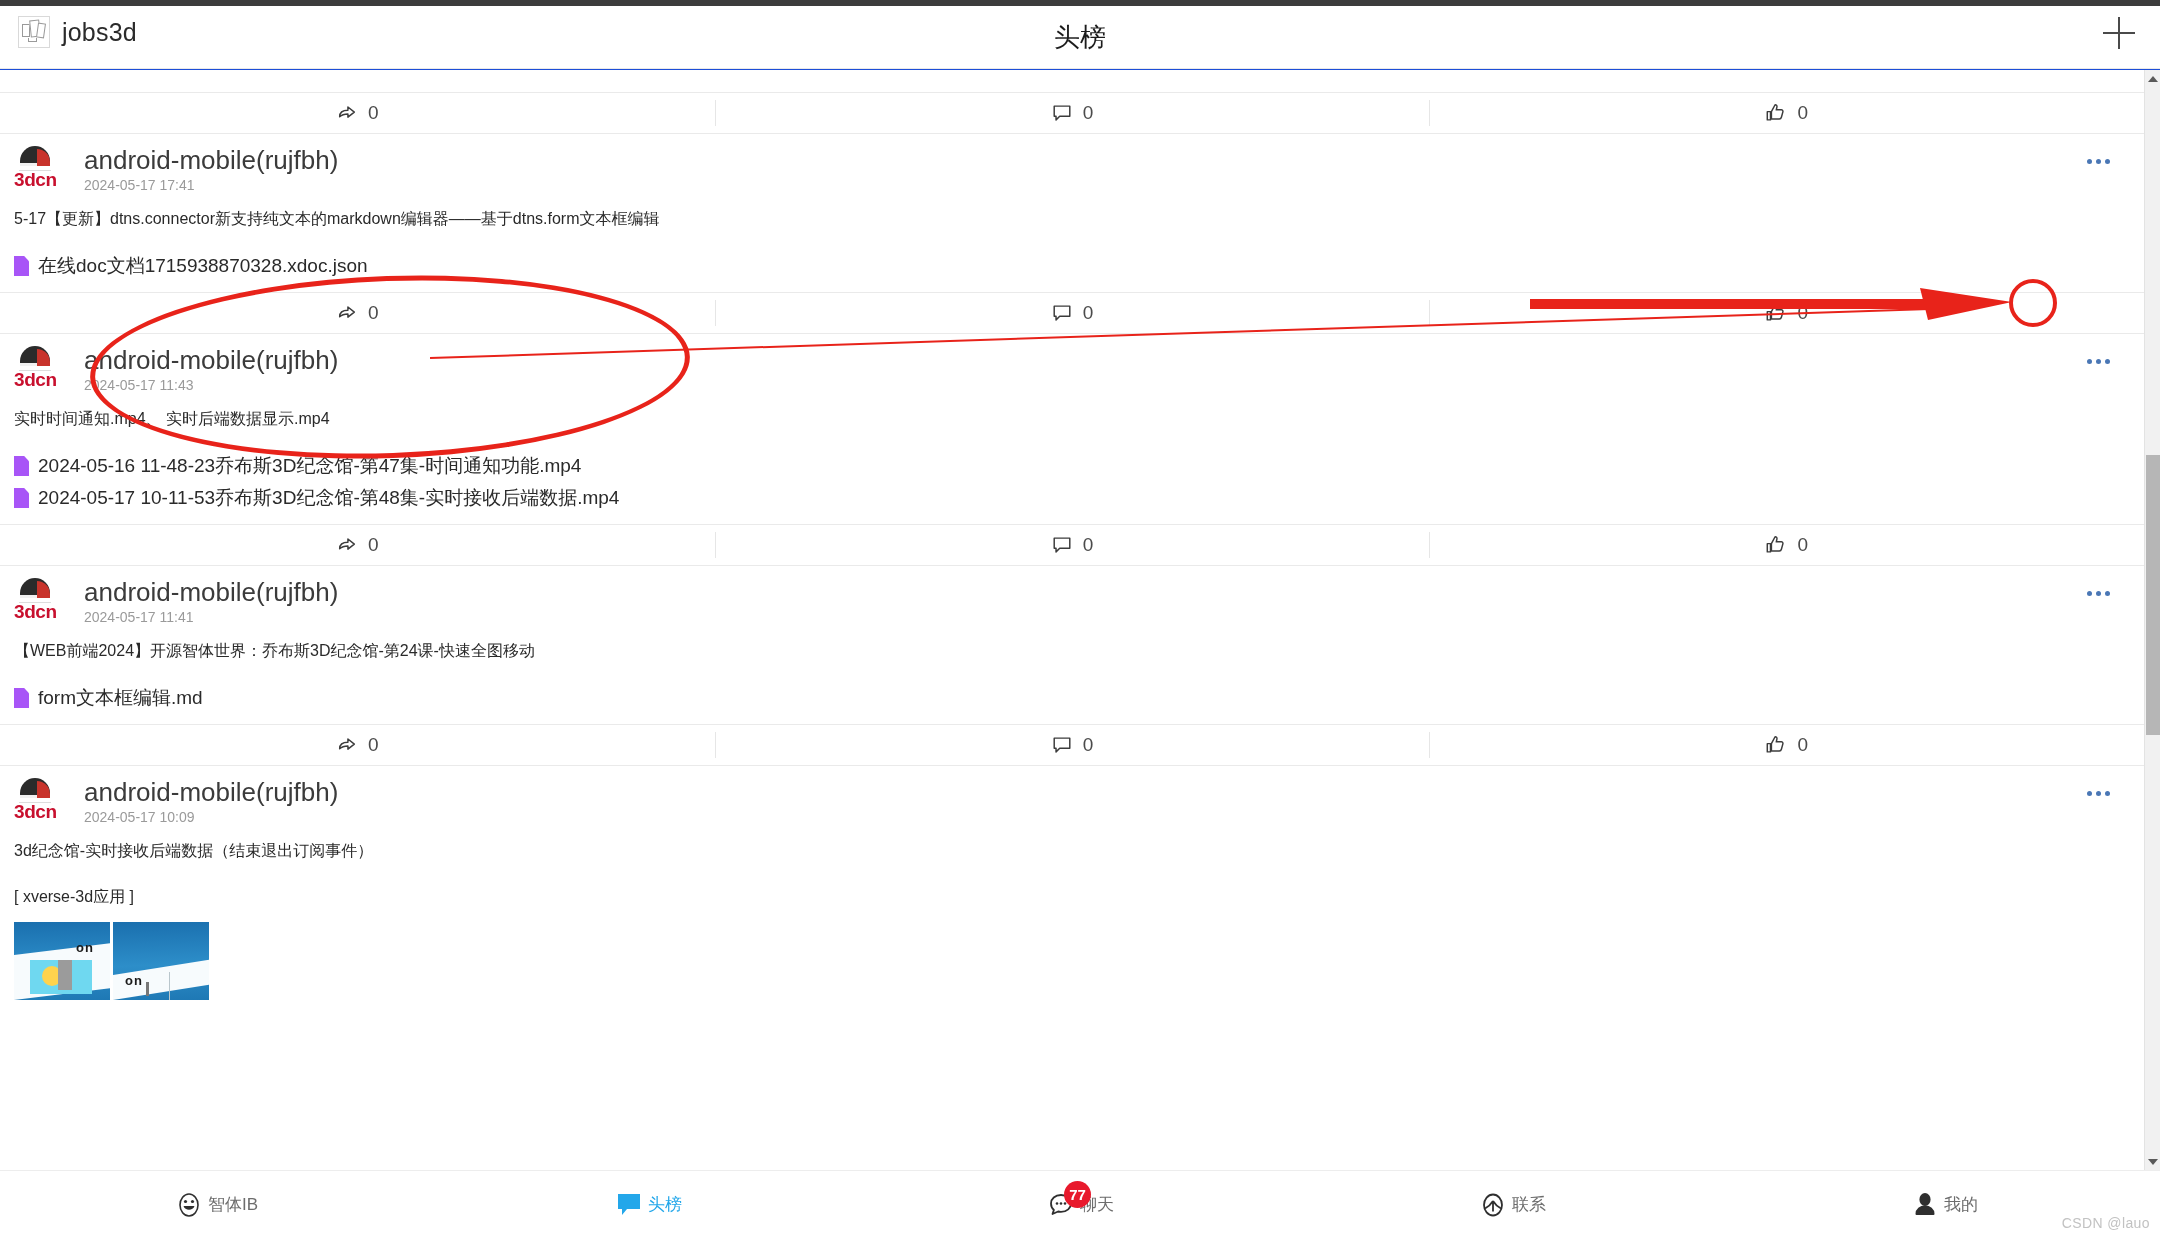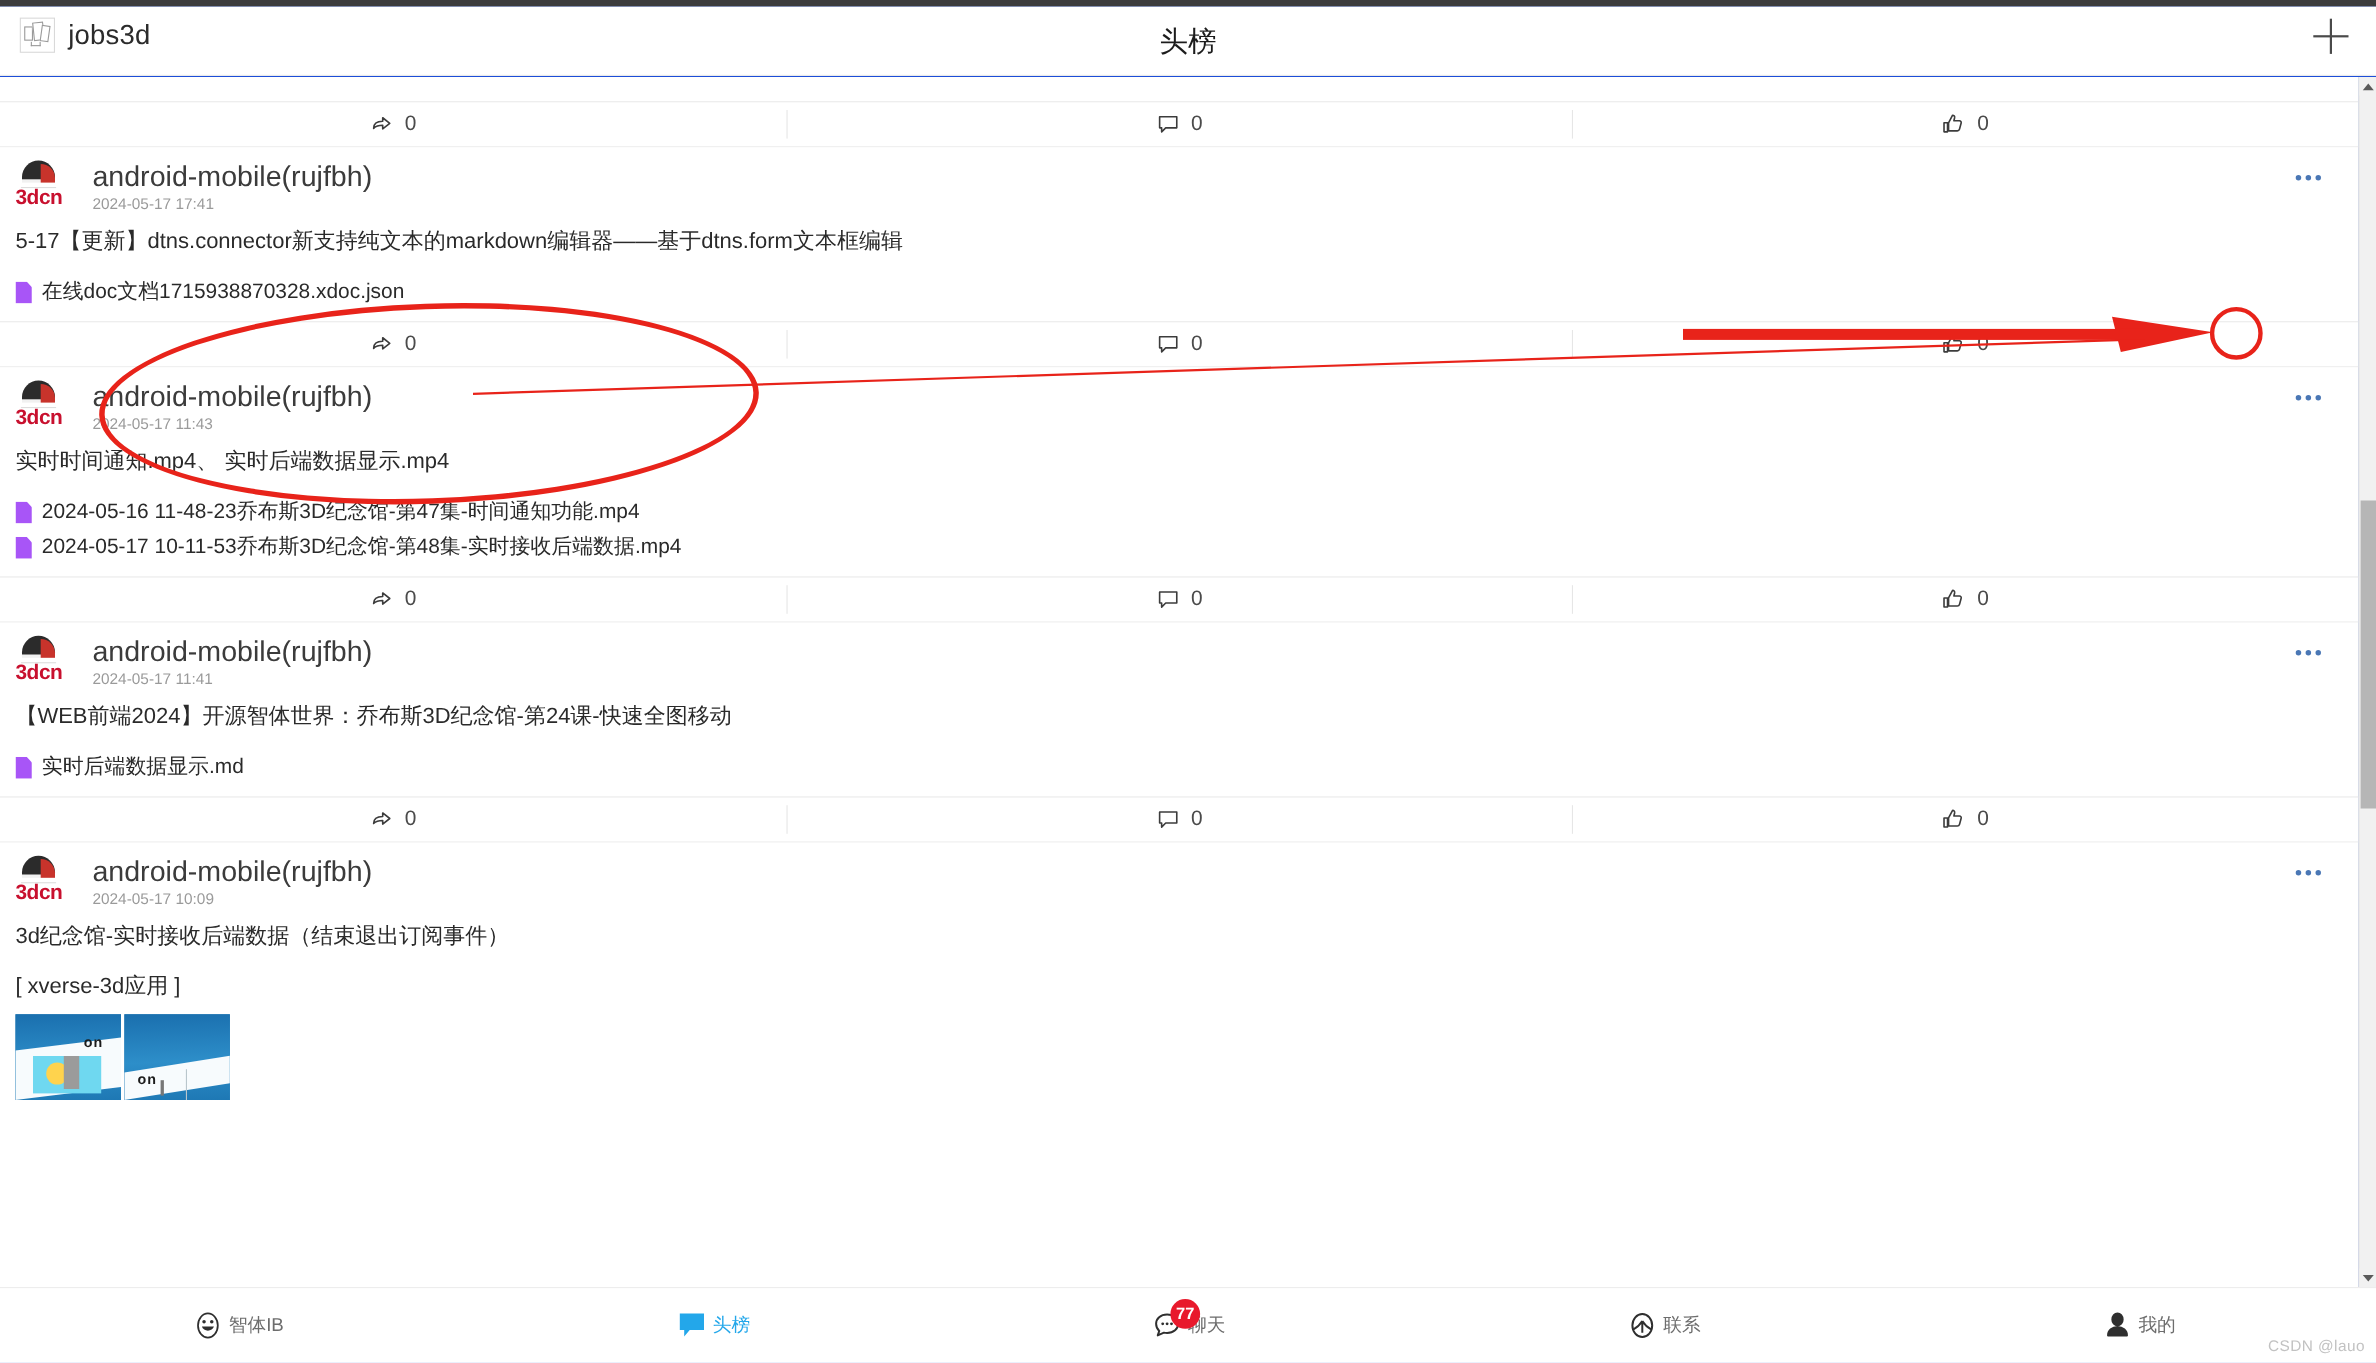--- a/index.html
+++ b/index.html
@@ -99,21 +99,21 @@
   .more-btn {
     position: absolute; right: 26px; top: 16px;
     width: 40px; height: 22px; cursor: pointer;
     display: flex; align-items: center; justify-content: center; gap: 4px;
   }
   .more-btn span {
     width: 5px; height: 5px; border-radius: 50%; background: #4a77b5; display: block;
   }
 
   .post-body { padding: 14px 16px 10px 14px; }
-  .post-text { font-size: 20px; color: #2a2a2a; line-height: 30px; margin-bottom: 16px; }
+  .post-text { font-size: 16px; color: #2a2a2a; line-height: 30px; margin-bottom: 16px; }
   .attach {
     display: flex; align-items: center; gap: 9px;
     font-size: 19px; color: #2a2a2a; line-height: 32px; cursor: pointer;
   }
   .file-icon {
     width: 15px; height: 20px; background: #a855f7; flex: 0 0 15px;
     clip-path: polygon(0 0, 68% 0, 100% 26%, 100% 100%, 0 100%);
   }
   .thumbs { display: flex; gap: 3px; margin-top: 10px; }
   .thumb {
@@ -365,21 +365,21 @@
         <div class="more-btn">
           <span></span>
             <span></span>
             <span></span>
         </div>
       </div>
       <div class="post-body">
         <div class="post-text">【WEB前端2024】开源智体世界：乔布斯3D纪念馆-第24课-快速全图移动</div>
         <div class="attach">
           <span class="file-icon"></span>
-          <span>实时后端数据显示.md</span>
+          <span>form文本框编辑.md</span>
         </div>
       </div>
       <div class="actions">
         <div class="action">
           <svg class="ico" viewBox="0 0 24 24" fill="none" stroke="#3c3c3c" stroke-width="1.6" stroke-linecap="round" stroke-linejoin="round">
             <path d="M4 16c0-5 4-7 9-7V5.5L20 11l-7 5.5V13c-4 0-7 1-9 3z"></path>
           </svg>
           <span class="count">0</span>
         </div>
         <div class="action">

